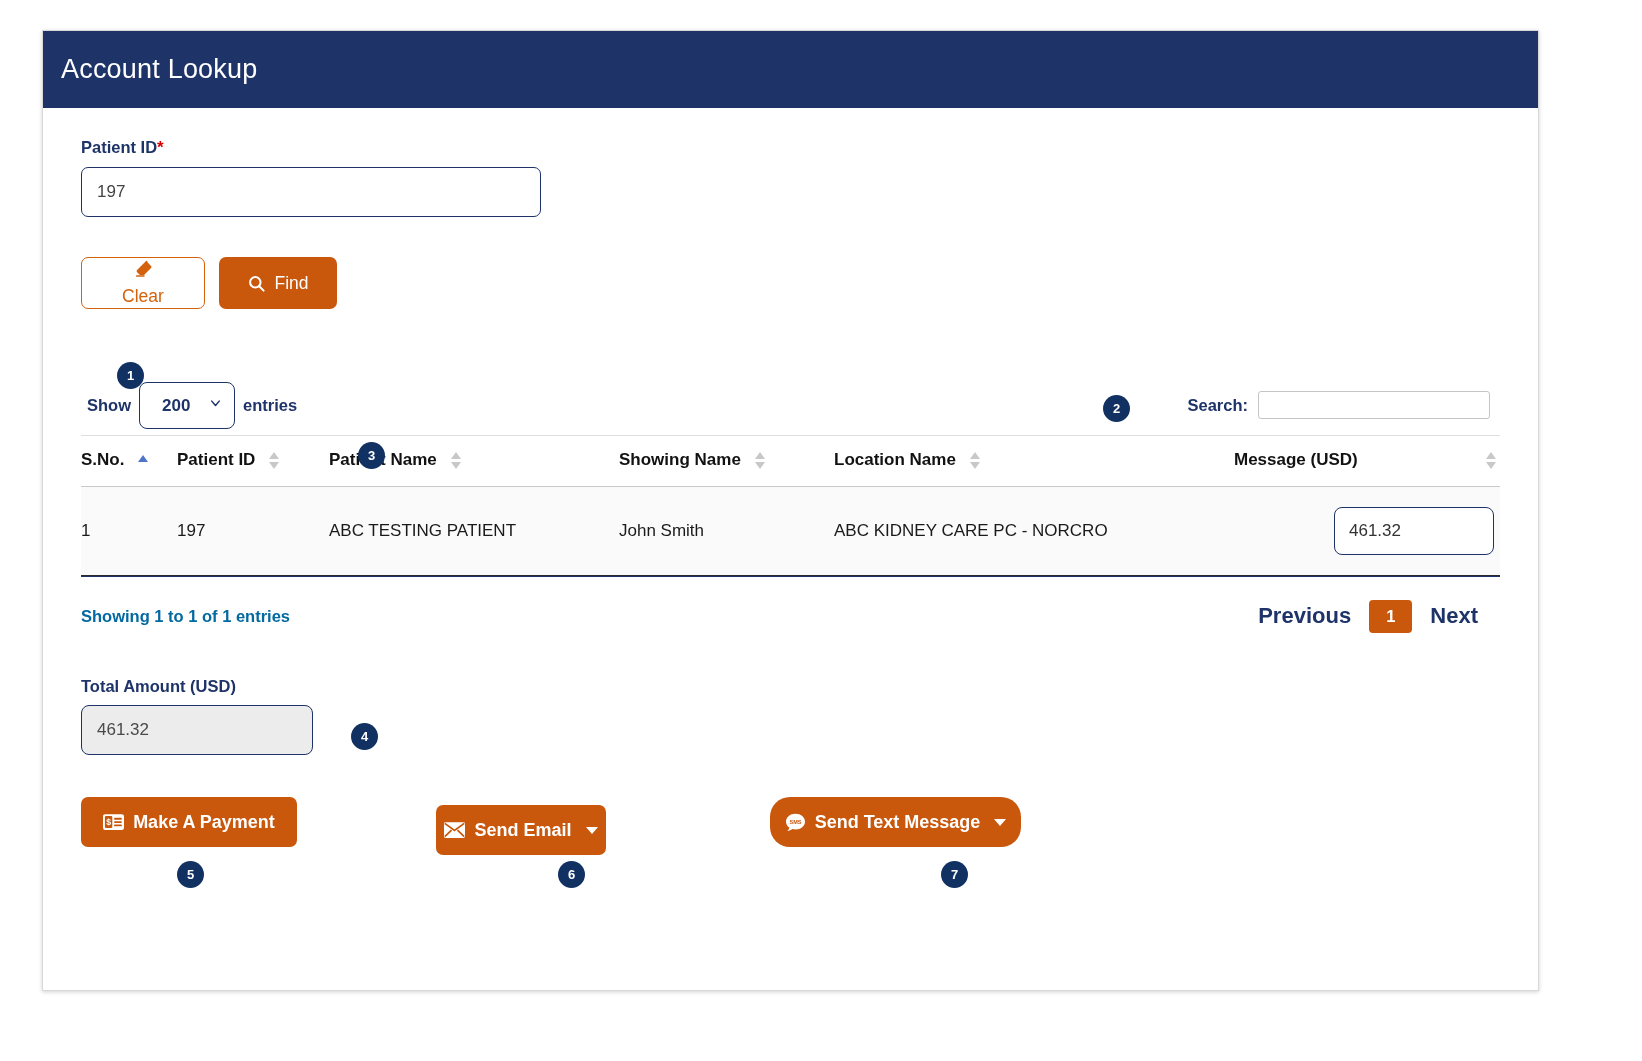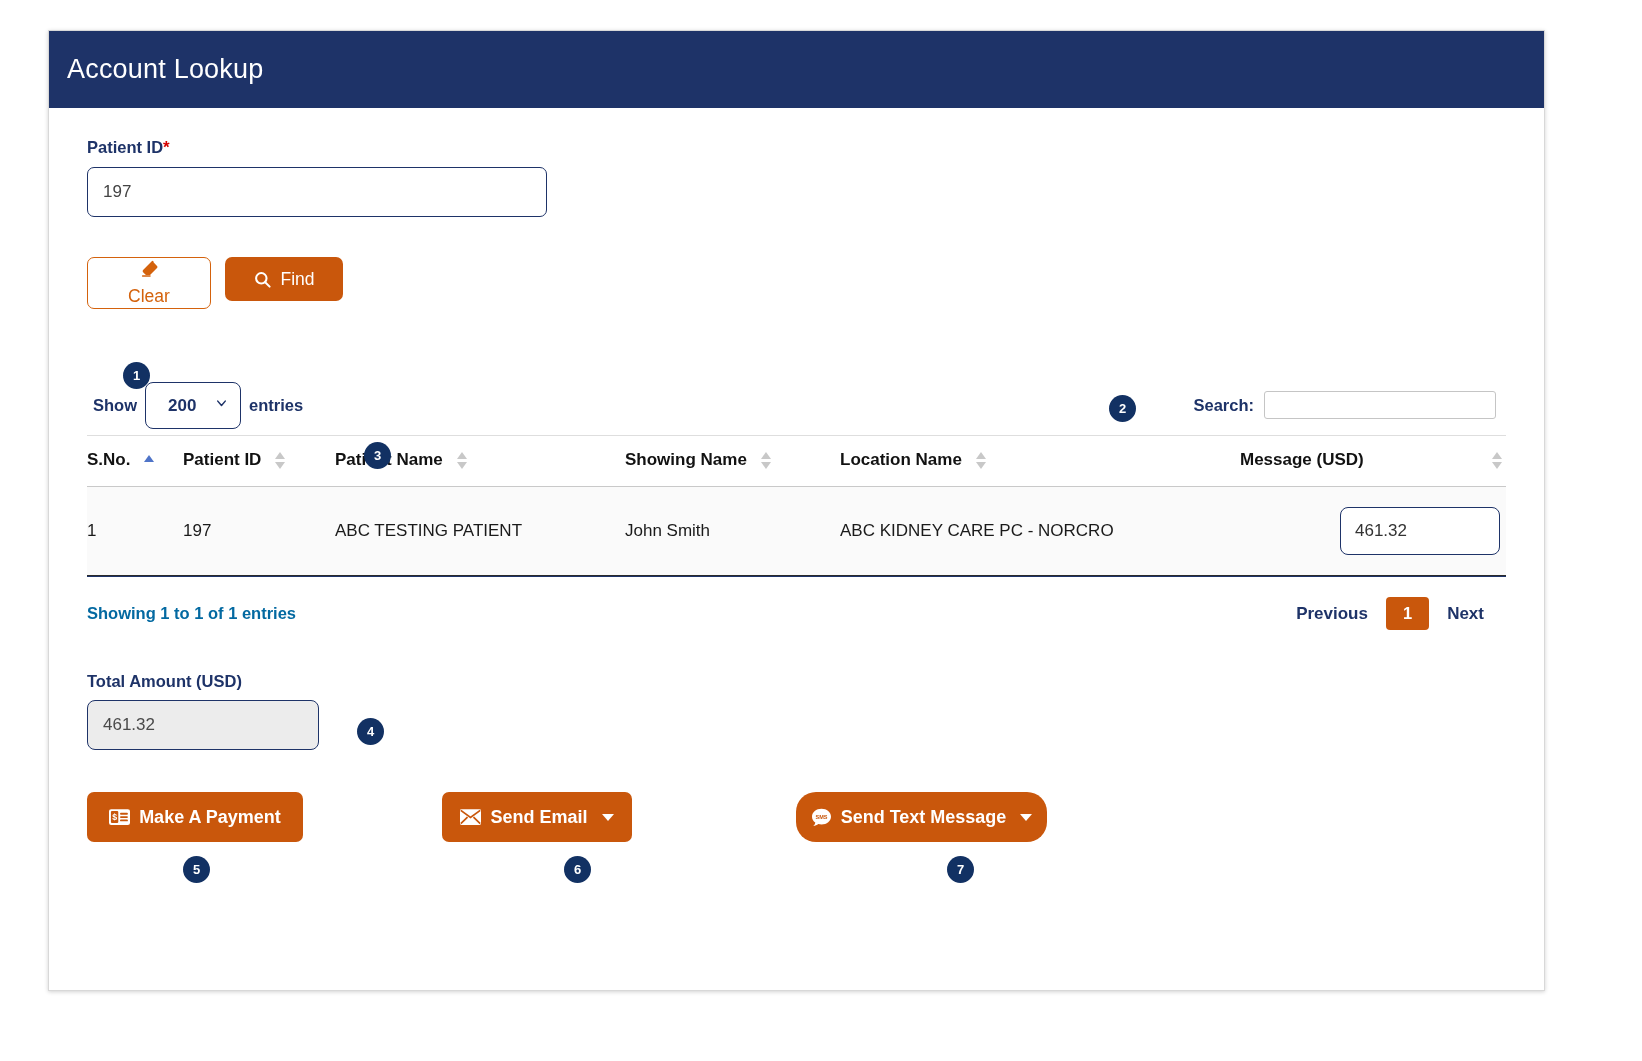--- a/index.html
+++ b/index.html
@@ -5,21 +5,21 @@
   * { box-sizing: border-box; }
   html, body {
     margin: 0; padding: 0;
     background: #ffffff;
     font-family: "Liberation Sans", sans-serif;
   }
   body { width: 1642px; height: 1061px; position: relative; overflow: hidden; }
 
   .page {
     position: absolute;
-    left: 48px; top: 30px;
+    left: 42px; top: 30px;
     width: 1497px; height: 961px;
     background: #ffffff;
     border: 1px solid #d8d8d8;
     box-shadow: 0 1px 4px rgba(0,0,0,0.18);
   }
 
   
   .card-header {
     height: 77px;
     background: #1e3368;
@@ -74,21 +74,21 @@
     white-space: nowrap;
   }
   .btn-clear {
     width: 124px; height: 52px;
     background: #ffffff;
     color: #d4620c;
     border: 1.6px solid #d4620c;
     flex-direction: column;
   }
   .btn-find {
-    width: 118px; height: 44px;
+    width: 118px; height: 52px;
     background: #c9570c;
     color: #ffffff;
   }
   .btn svg { display:block; }
 
   
   .badge {
     position: absolute;
     width: 27px; height: 27px;
     border-radius: 50%;
@@ -222,21 +222,21 @@
     margin-top: 0;
   }
   .showing-info {
     color: #0369a1;
     font-size: 16.5px;
     font-weight: bold;
   }
   .pager { display: flex; align-items: center; gap: 0; margin-right: 8px; }
   .pager a {
     color: #1e3368;
-    font-size: 17px;
+    font-size: 22px;
     font-weight: bold;
     text-decoration: none;
     padding: 6px 14px;
   }
   .pager .pg-num {
     background: #c9570c;
     color: #ffffff;
     border-radius: 4px;
     padding: 7px 17px;
     font-size: 16.5px;
@@ -452,21 +452,21 @@
             <rect x="2.2" y="2.2" width="8.4" height="13.6" rx="1.2" fill="#c9570c"></rect>
             <text x="6.4" y="12.6" font-size="10" font-weight="bold" fill="#ffffff" text-anchor="middle" font-family="Liberation Sans, sans-serif">$</text>
             <rect x="12.6" y="4.2" width="9" height="2.1" rx="1" fill="#c9570c"></rect>
             <rect x="12.6" y="8" width="9" height="2.1" rx="1" fill="#c9570c"></rect>
             <rect x="12.6" y="11.8" width="9" height="2.1" rx="1" fill="#c9570c"></rect>
           </svg>
         </span>
         <span>Make A Payment</span>
       </button>
 
-      <button class="act-btn" style="width:190px; margin-left:139px;">
+      <button class="act-btn" style="width:170px; margin-left:139px;margin-top:8px;">
         <span class="ico">
           <svg width="21" height="16" viewBox="0 0 24 18" fill="#ffffff">
             <rect x="0" y="0" width="24" height="18" rx="1.6"></rect>
             <path d="M0.9 1.4 L12 9.6 L23.1 1.4" fill="none" stroke="#c9570c" stroke-width="2"></path>
             <path d="M0.9 16.6 L8.6 9.2 M23.1 16.6 L15.4 9.2" fill="none" stroke="#c9570c" stroke-width="2"></path>
           </svg>
         </span>
         <span>Send Email</span>
         <span class="caret-dn"></span>
       </button>

